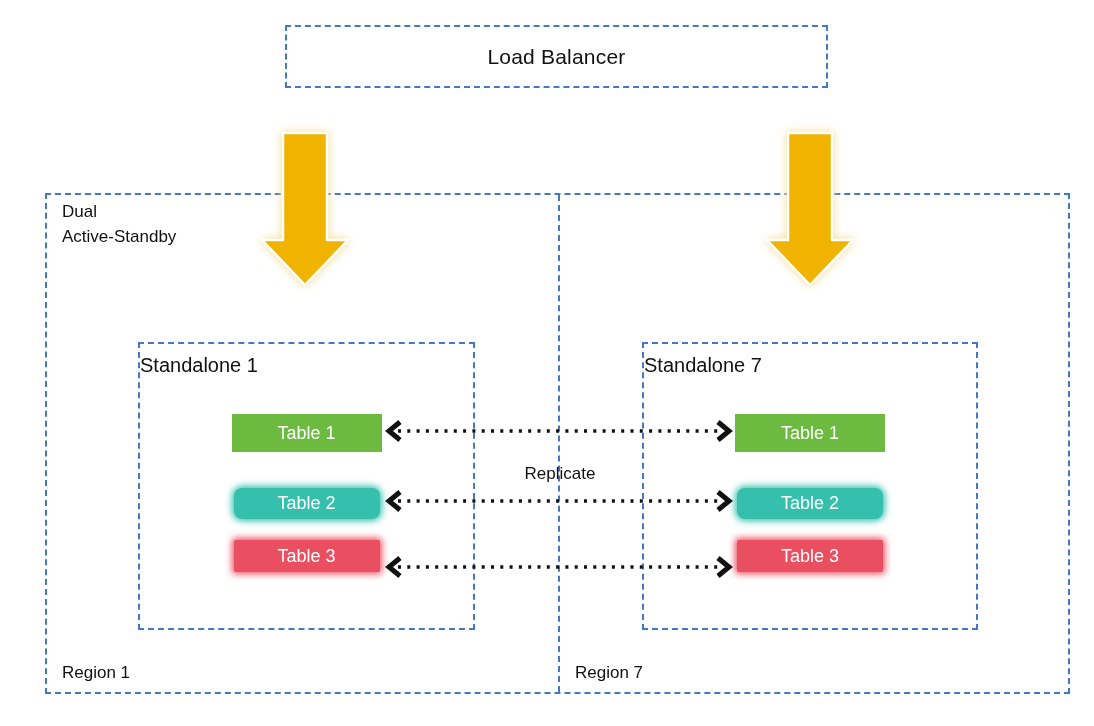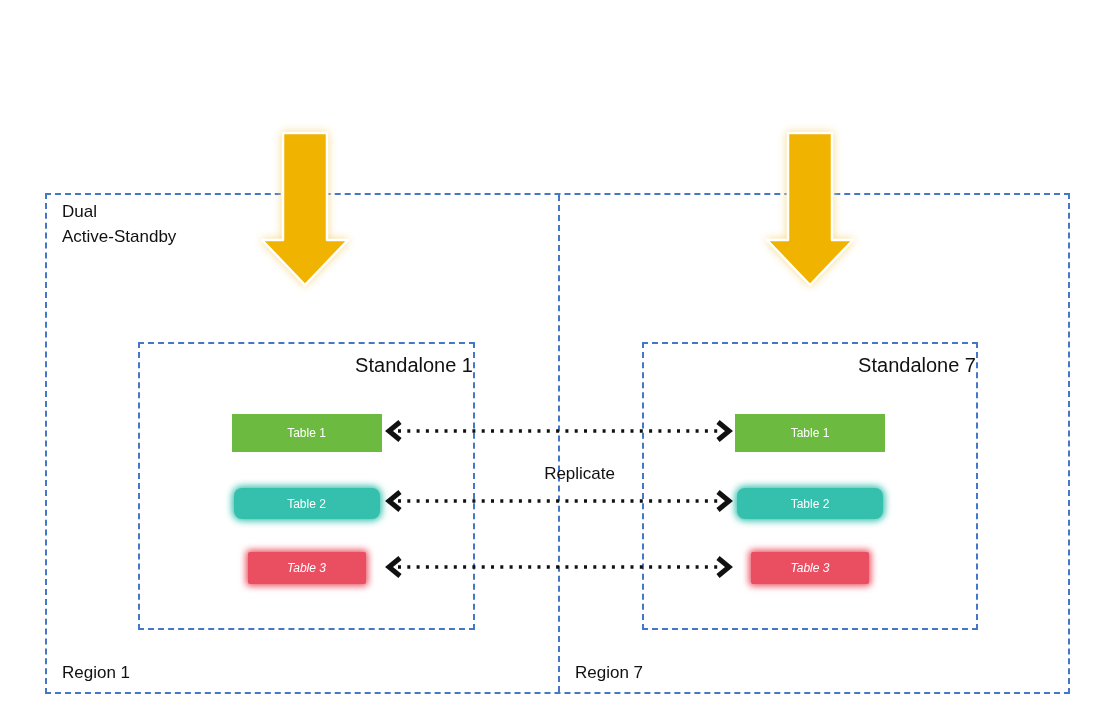--- a/index.html
+++ b/index.html
@@ -39,51 +39,54 @@
     font-size: 17px;
   }
   .region-label.r1 { left: 15px; }
   .region-label.r2 { left: 528px; }
   
   .standalone-box { width: 337px; height: 288px; }
   .standalone-box.s1 { left: 138px; top: 342px; }
   .standalone-box.s2 { left: 642px; top: 342px; width: 336px; }
   .standalone-title {
     position: absolute; top: 10px; left: 0; width: 100%;
-    text-align: right; font-size: 20px;
+    text-align: left; font-size: 20px;
   }
   
   .table-box {
     position: absolute; left: 50%; transform: translateX(-50%);
     background-color: currentColor;
     display: flex; align-items: center; justify-content: center;
   }
   .table-box.t1 { top: 70px;  width: 150px; height: 38px; }
   .table-box.t2 { top: 144px; width: 146px; height: 31px; border-radius: 8px;
                   box-shadow: 0 0 7px 2px; }
-  .table-box.t3 { top: 208px; width: 118px; height: 32px; border-radius: 2px;
-                  box-shadow: 0 0 7px 2px; font-style: italic; }
-  .table-label { color: var(--table-text); font-size: 12px; }
+  .table-box.t3 { top: 196px; width: 146px; height: 32px; border-radius: 2px;
+                  box-shadow: 0 0 7px 2px; }
+  .table-label { color: var(--table-text); font-size: 18px; }
   
   .replicate-label {
     position: absolute; left: 505px; top: 464px; width: 110px;
-    text-align: right; font-size: 17px; z-index: 6;
+    text-align: center; font-size: 17px; z-index: 6;
   }
   
   .overlay {
     position: absolute; left: 0; top: 0; width: 1094px; height: 726px;
     z-index: 5; pointer-events: none;
   }
   .gold-arrow { filter: drop-shadow(0 0 4px var(--arrow-glow)); }
 </style>
 </head>
 <body>
 
 <div class="canvas">
 
+  <div class="dashed-box lb-box">
+    <span class="lb-label">Load Balancer</span>
+  </div>
 
   <div class="dashed-box outer-box">
     <div class="region-divider"></div>
     <div class="group-label">
       <div>Dual</div>
       <div>Active-Standby</div>
     </div>
     <div class="region-label r1">Region 1</div>
     <div class="region-label r2">Region 7</div>
   </div>

